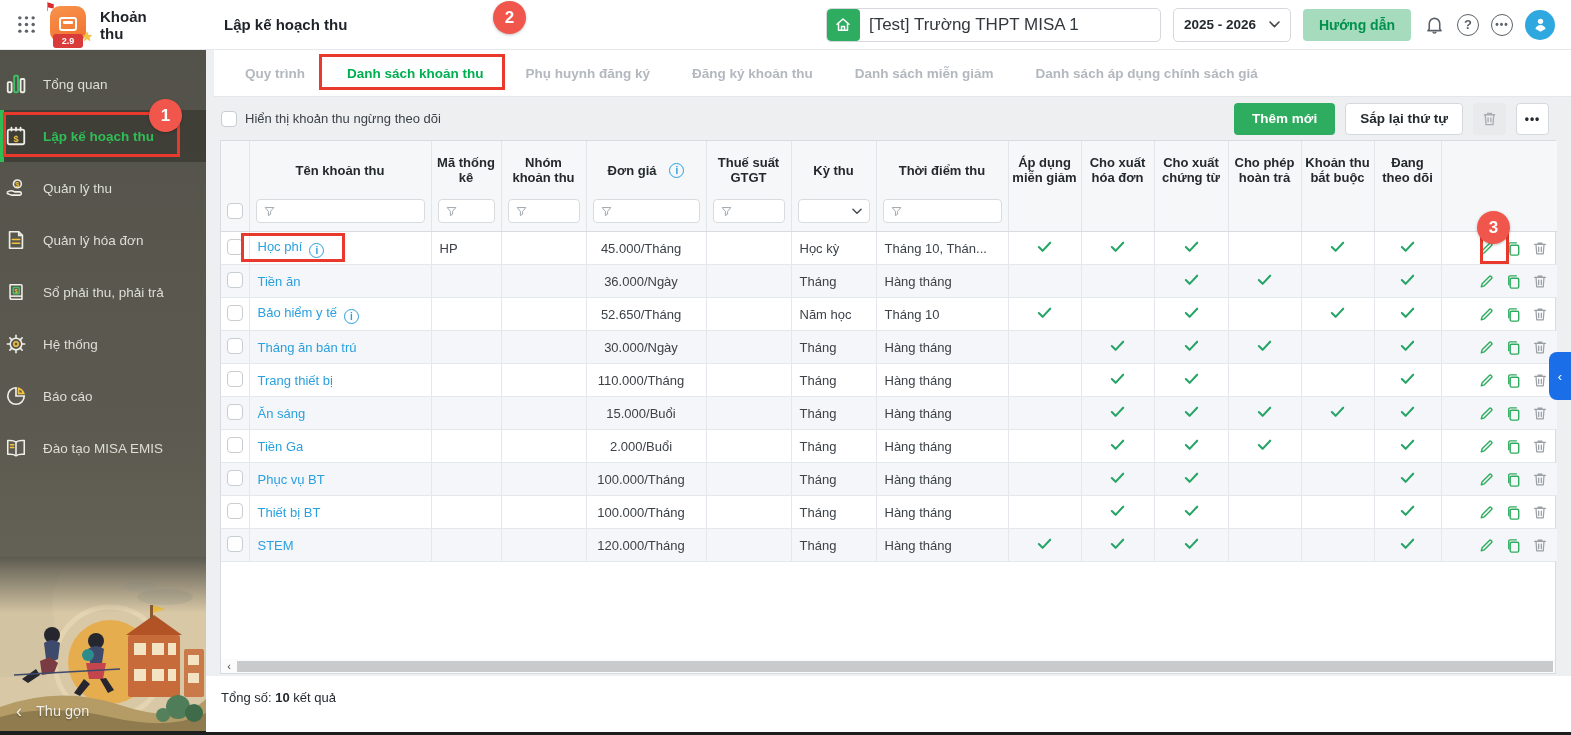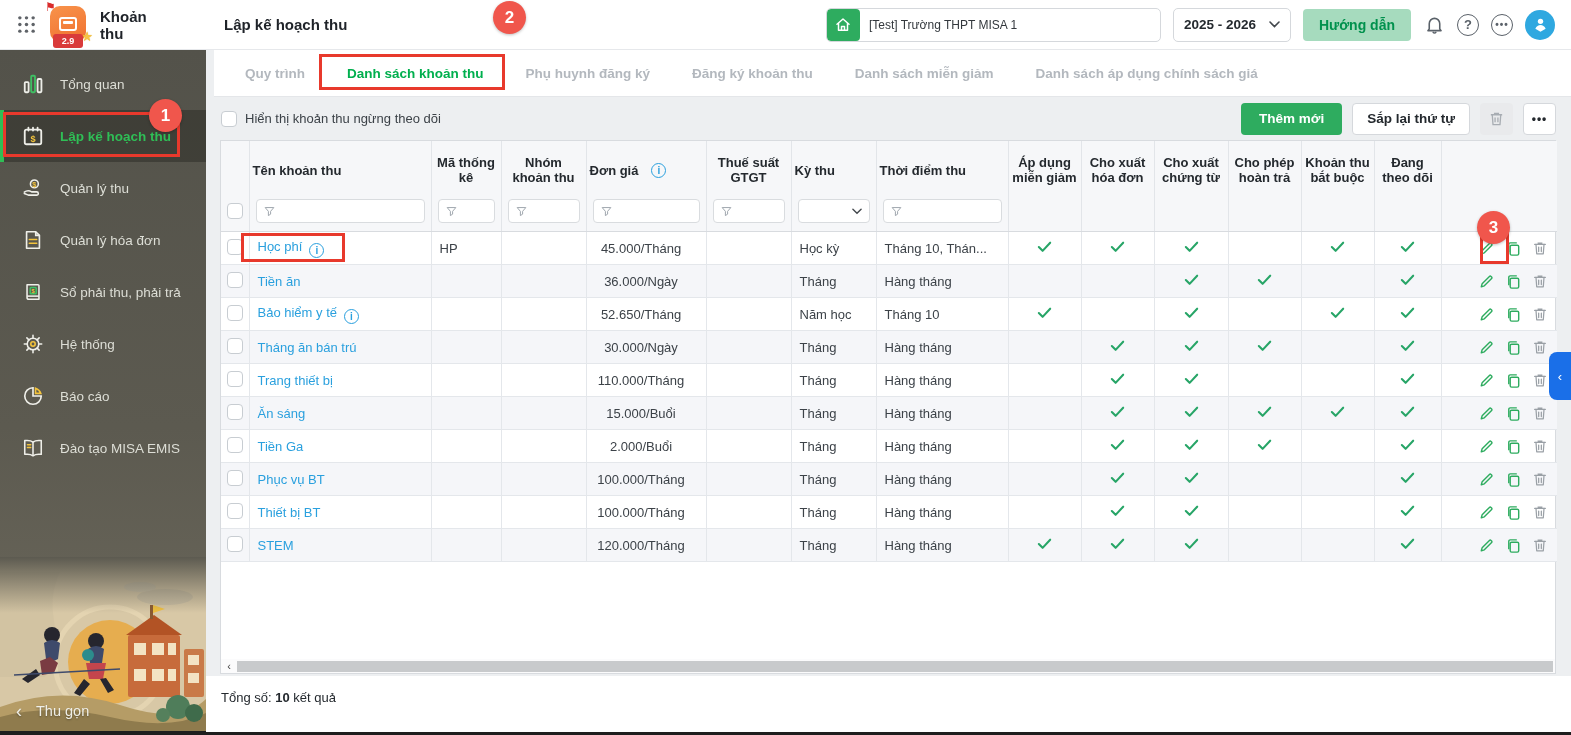--- a/index.html
+++ b/index.html
@@ -15,59 +15,59 @@
   .logo-stack { width:18px; height:14px; border:2px solid #fff; border-radius:3px; position:relative; }
   .logo-stack:before { content:""; position:absolute; left:2px; top:2px; right:2px; height:3px; background:#fff; border-radius:1px; }
   .logo-flag { position:absolute; left:-1px; top:-4px; font-size:12px; color:#D92B2B; }
   .logo-star { position:absolute; right:-3px; bottom:2px; font-size:13px; color:#F6C445; text-shadow:0 0 1px #D99A00; }
   .logo-ribbon { position:absolute; left:7px; bottom:-2px; width:30px; height:14px; background:#D93A3A; border-radius:3px; color:#fff; font-size:9px; font-weight:bold; display:flex; align-items:center; justify-content:center; }
   .app-title { margin-left:10px; width:62px; font-size:15px; font-weight:bold; color:#1F2329; line-height:17px; }
   .page-title { margin-left:62px; font-size:15px; font-weight:bold; color:#1F2329; white-space:nowrap; }
   .top-right { margin-left:auto; display:flex; align-items:center; padding-right:16px; gap:12px; }
   .school-select { width:335px; height:34px; border:1px solid #D5D8DC; border-radius:5px; display:flex; align-items:center; background:#fff; cursor:pointer; overflow:hidden; }
   .school-ic { width:33px; height:32px; background:#2EAC5F; border-radius:4px; display:flex; align-items:center; justify-content:center; flex:none; margin:0; }
-  .school-txt { font-size:12px; color:#33383D; padding-left:9px; white-space:nowrap; }
+  .school-txt { font-size:17px; color:#33383D; padding-left:9px; white-space:nowrap; }
   .year-select { width:118px; height:34px; border:1px solid #D5D8DC; border-radius:5px; display:flex; align-items:center; justify-content:space-between; padding:0 10px; font-size:13.5px; color:#24292E; font-weight:bold; cursor:pointer; background:#fff; }
   .guide-btn { height:32px; padding:0 16px; background:#A6DBBE; color:#00914D; font-weight:bold; font-size:14px; border:none; border-radius:4px; cursor:pointer; font-family:inherit; }
   .circle-ic { width:22px; height:22px; border:1.6px solid #5A6169; border-radius:50%; color:#5A6169; font-size:13px; font-weight:bold; display:flex; align-items:center; justify-content:center; cursor:pointer; }
   .plain-ic { width:22px; height:22px; display:flex; align-items:center; justify-content:center; cursor:pointer; }
   .avatar { width:30px; height:30px; border-radius:50%; background:#2FA8E0; display:flex; align-items:center; justify-content:center; cursor:pointer; }
 
   
   .sidebar { position:absolute; left:0; top:50px; bottom:0; width:206px; background:linear-gradient(180deg,#53524A 0%,#5C5A50 55%,#6E6A5D 100%); z-index:5; overflow:hidden; }
   .sb-menu { position:relative; padding-top:8px; z-index:2; }
-  .sb-item { height:52px; display:flex; align-items:center; padding-left:17px; gap:15px; cursor:pointer; color:#DDDED6; font-size:13.5px; border-left:4px solid transparent; }
+  .sb-item { height:52px; display:flex; align-items:center; gap:15px; cursor:pointer; color:#DDDED6; font-size:13.5px; border-left:4px solid transparent; }
   .sb-item.active { background:rgba(20,20,16,.32); border-left:4px solid #2FBE56; color:#2FBE56; font-weight:bold; }
   .sb-item .ic { width:24px; display:flex; justify-content:center; flex:none; }
   .sb-illu { position:absolute; left:0; bottom:0; width:206px; height:178px; z-index:1; }
   .collapse { position:absolute; left:16px; bottom:16px; z-index:3; display:flex; align-items:center; gap:14px; color:#EFEFE8; font-size:14.5px; cursor:pointer; text-shadow:0 1px 2px rgba(0,0,0,.35); }
   .collapse .chev { font-size:18px; line-height:14px; }
 
   
   .main { position:absolute; left:206px; top:50px; right:0; bottom:0; background:#EDEFF1; }
   .tabs { position:absolute; left:0; top:0; right:0; height:47px; background:#fff; border-bottom:1px solid #E4E6E9; display:flex; align-items:center; padding-left:31px;margin-left:8px; }
   .tab { font-size:13.5px; color:#B3B8BE; font-weight:bold; margin-right:42px; white-space:nowrap; cursor:pointer; }
   .tab.active { color:#00AF4E; }
 
-  .toolbar { position:absolute; top:47px; left:15px; right:15px; height:43px; display:flex; align-items:center;justify-content:flex-end; }
+  .toolbar { position:absolute; top:47px; left:15px; right:22px; height:43px; display:flex; align-items:center;justify-content:flex-end; }
   .cb { width:16px; height:16px; border:1px solid #C8CDD2; border-radius:4px; background:#fff; display:inline-block; cursor:pointer; flex:none; }
   .show-label { font-size:13px; color:#3C4248; margin-left:8px; }
   .tb-right { margin-left:auto; display:flex; align-items:center; gap:10px; }
   .btn-green { height:32px; padding:0 18px; background:#2EAC5F; color:#fff; border:none; border-radius:4px; font-size:13.5px; font-weight:bold; cursor:pointer; font-family:inherit; }
   .btn-white { height:32px; padding:0 14px; background:#fff; color:#24292E; border:1px solid #D5D8DC; border-radius:4px; font-size:13.5px; font-weight:bold; cursor:pointer; font-family:inherit; }
   .btn-icon { width:33px; height:32px; border-radius:4px; display:flex; align-items:center; justify-content:center; cursor:pointer; }
   .btn-icon.disabled { background:#E9EAEC; border:none; }
   .btn-icon.bordered { background:#fff; border:1px solid #D5D8DC; color:#24292E; font-weight:bold; letter-spacing:1px; font-size:12px; }
 
   
   .tablewrap { position:absolute; top:90px; left:14px; width:1336px; height:534px; background:#fff; border:1px solid #D8DBDF; }
   table { border-collapse:collapse; table-layout:fixed; width:1334px; }
   th { background:#F6F7F9; border-right:1px solid #E2E5E9; border-bottom:1px solid #D8DBDF; padding:0; vertical-align:top; }
   th:last-child { border-right:none; }
-  .th-lab { height:56px; display:flex; align-items:center; gap:6px; font-size:13px; font-weight:bold; color:#24292E; text-align:center; line-height:15px; padding:2px 3px 0; }
+  .th-lab { height:56px; display:flex; align-items:center; justify-content:center; gap:6px; font-size:13px; font-weight:bold; color:#24292E; text-align:center; line-height:15px; padding:2px 3px 0; }
   .th-filt { height:34px; display:flex; align-items:center; justify-content:center; padding:0 6px 6px; }
   .filt { position:relative; width:100%; height:24px; background:#fff; border:1px solid #D9DCDF; border-radius:4px; display:flex; align-items:center; padding-left:7px; }
   .filt.sel { justify-content:flex-end; padding-right:7px; }
   td { height:33px; border-right:1px solid #E4E7EB; border-bottom:1px solid #E4E7EB; font-size:13px; color:#3C4248; padding:0 8px; overflow:hidden; white-space:nowrap; }
   td:last-child { border-right:none; }
   tr.alt td { background:#F5F6F9; }
   .c-center { text-align:center; padding:0; }
   .c-price { text-align:center; padding-right:18px; }
   .rowlink { color:#2AA0DE; cursor:pointer; text-decoration:none; }
   .info-ic { display:inline-flex; width:15px; height:15px; border:1.4px solid #2AA0DE; border-radius:50%; color:#2AA0DE; font-size:10px; font-weight:bold; align-items:center; justify-content:center; margin-left:7px; vertical-align:-3px; cursor:pointer; flex:none; }

